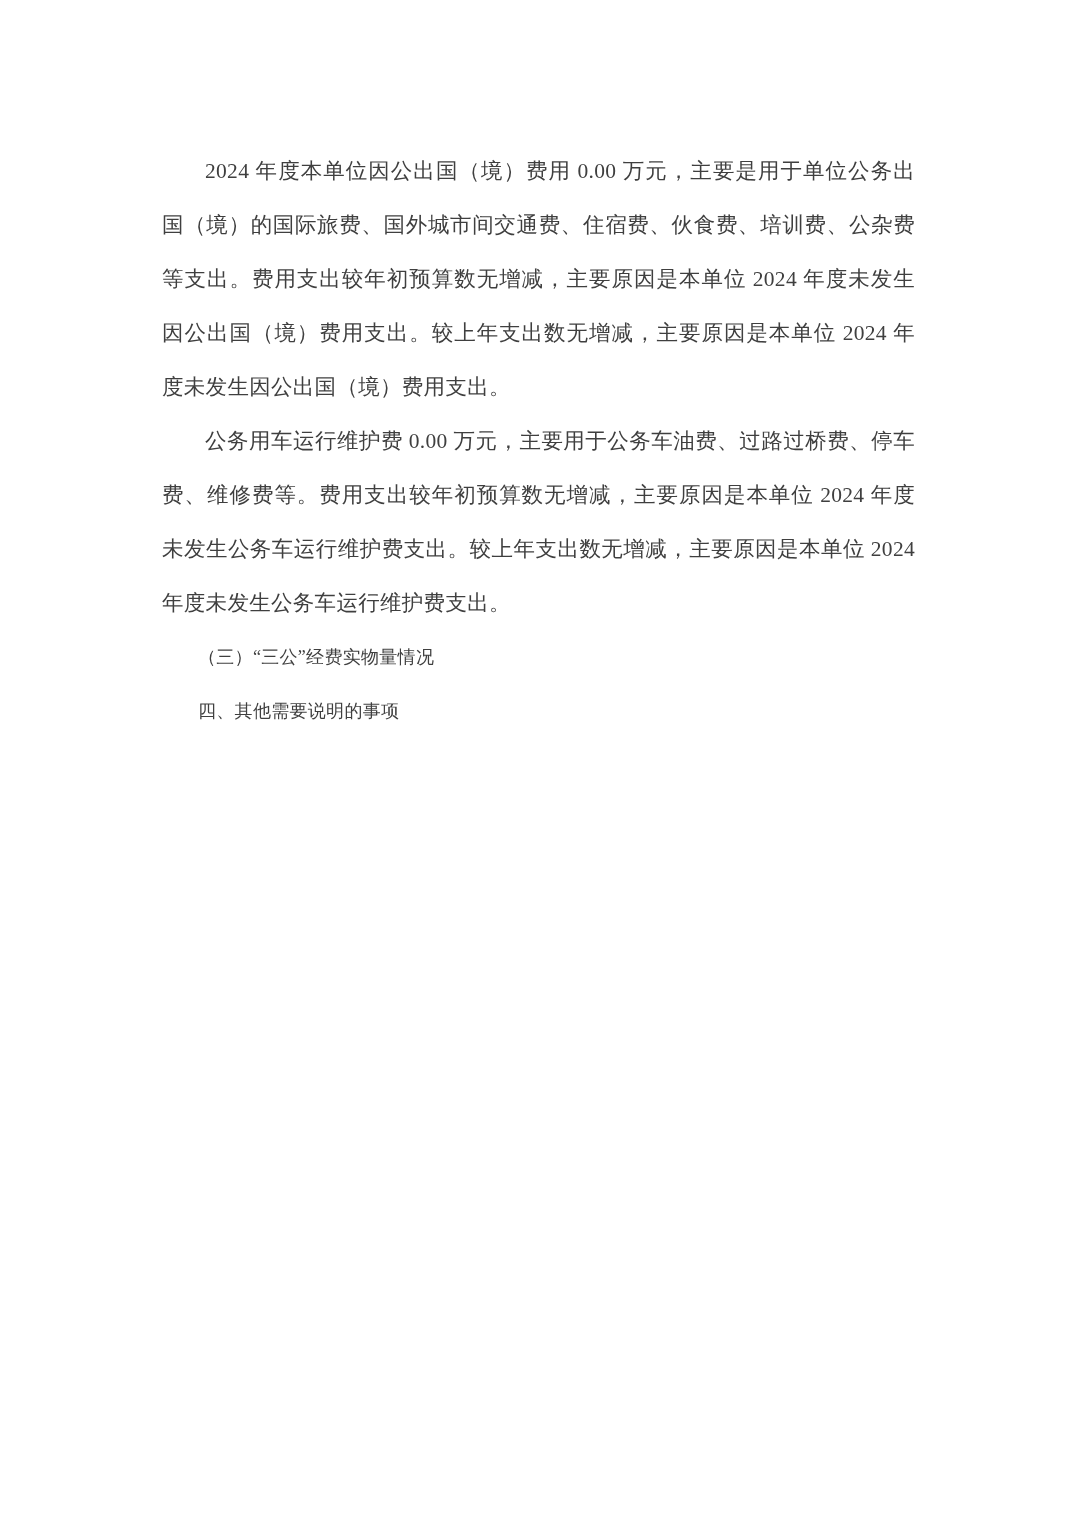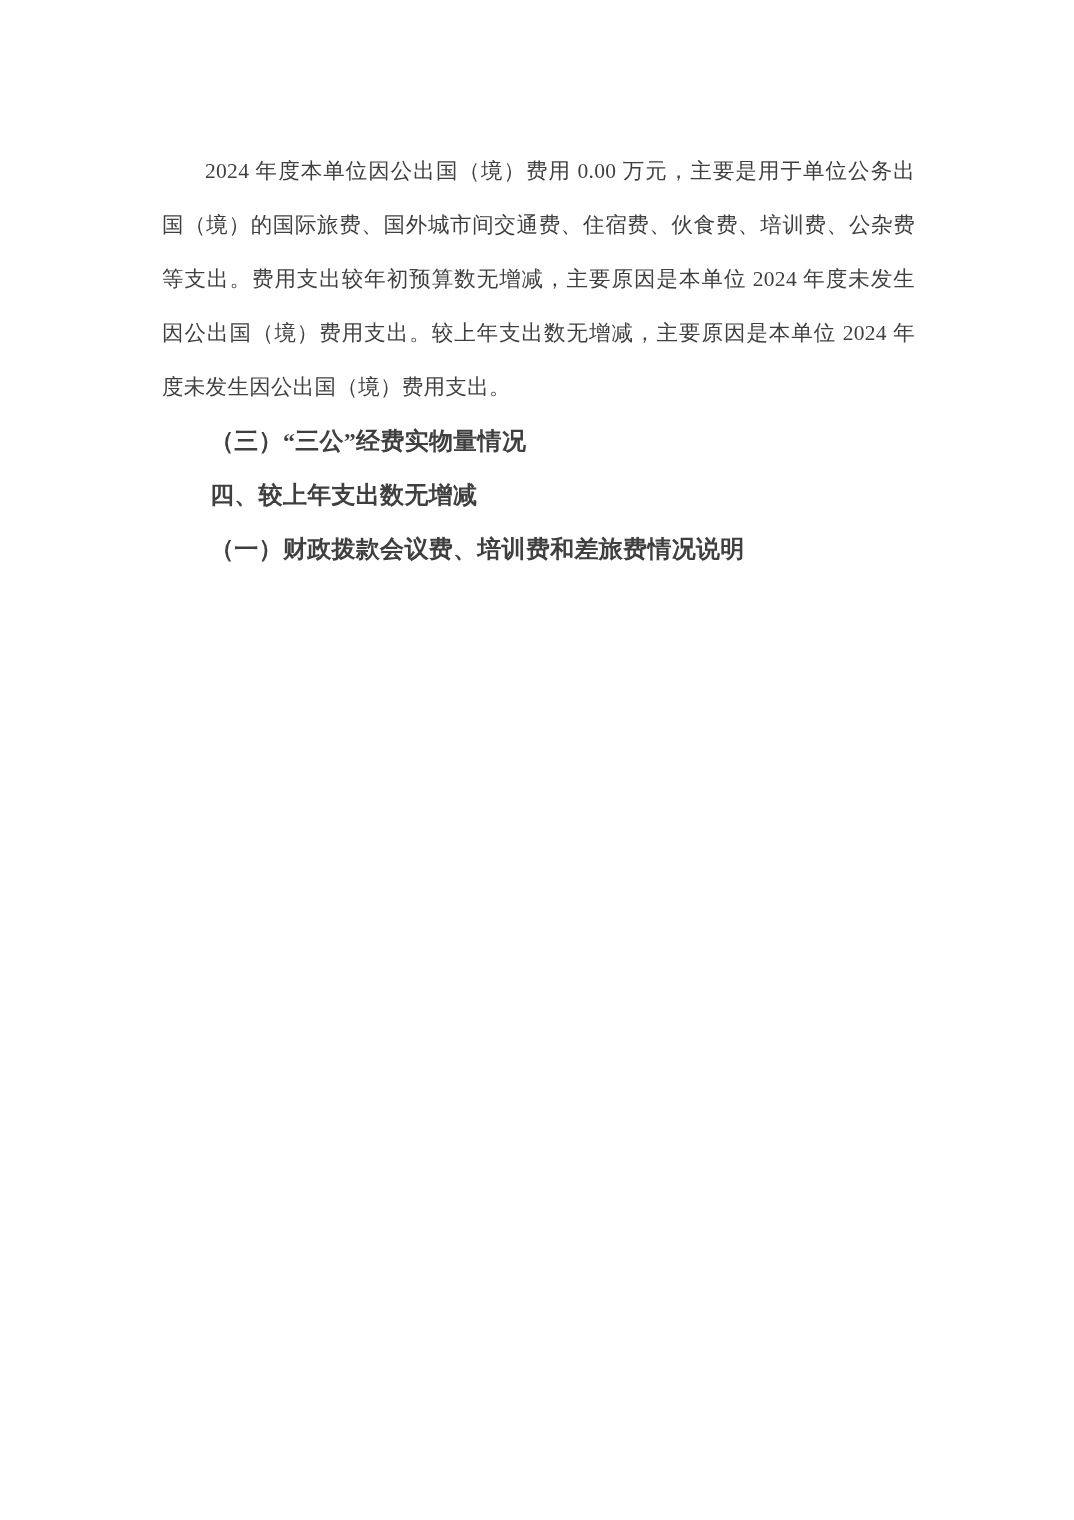--- a/index.html
+++ b/index.html
@@ -29,27 +29,27 @@
   .para {
     margin: 0;
     padding: 0;
     text-indent: 2em;
     text-align-last: left;
   }
   .heading {
     margin: 0;
     padding: 0;
     text-indent: 2em;
-    font-weight: bold;
-    font-size: 24px;
+    font-weight: normal;
+    font-size: 18px;
     line-height: 54px;
     text-align: left;
   }
 </style>
 </head>
 <body>
 
 <main class="page-text">
   <p class="para">2024 年度本单位因公出国（境）费用 0.00 万元，主要是用于单位公务出国（境）的国际旅费、国外城市间交通费、住宿费、伙食费、培训费、公杂费等支出。费用支出较年初预算数无增减，主要原因是本单位 2024 年度未发生因公出国（境）费用支出。较上年支出数无增减，主要原因是本单位 2024 年度未发生因公出国（境）费用支出。</p>
+  <p class="para">公务用车运行维护费 0.00 万元，主要用于公务车油费、过路过桥费、停车费、维修费等。费用支出较年初预算数无增减，主要原因是本单位 2024 年度未发生公务车运行维护费支出。较上年支出数无增减，主要原因是本单位 2024 年度未发生公务车运行维护费支出。</p>
   <h3 class="heading">（三）“三公”经费实物量情况</h3>
-  <h2 class="heading">四、较上年支出数无增减</h2>
-  <h3 class="heading">（一）财政拨款会议费、培训费和差旅费情况说明</h3>
+  <h2 class="heading">四、其他需要说明的事项</h2>
 </main>
 
 </body></html>

